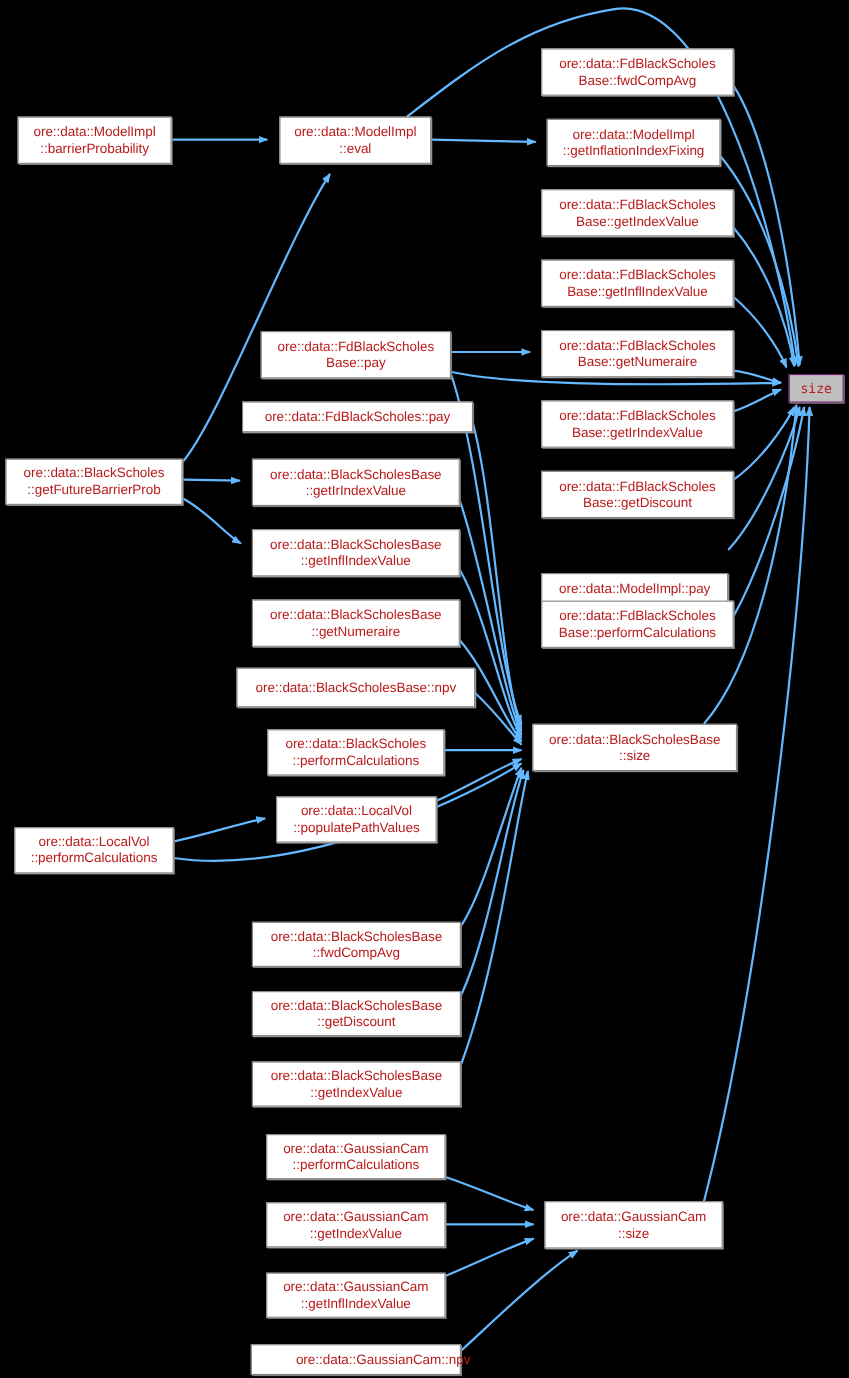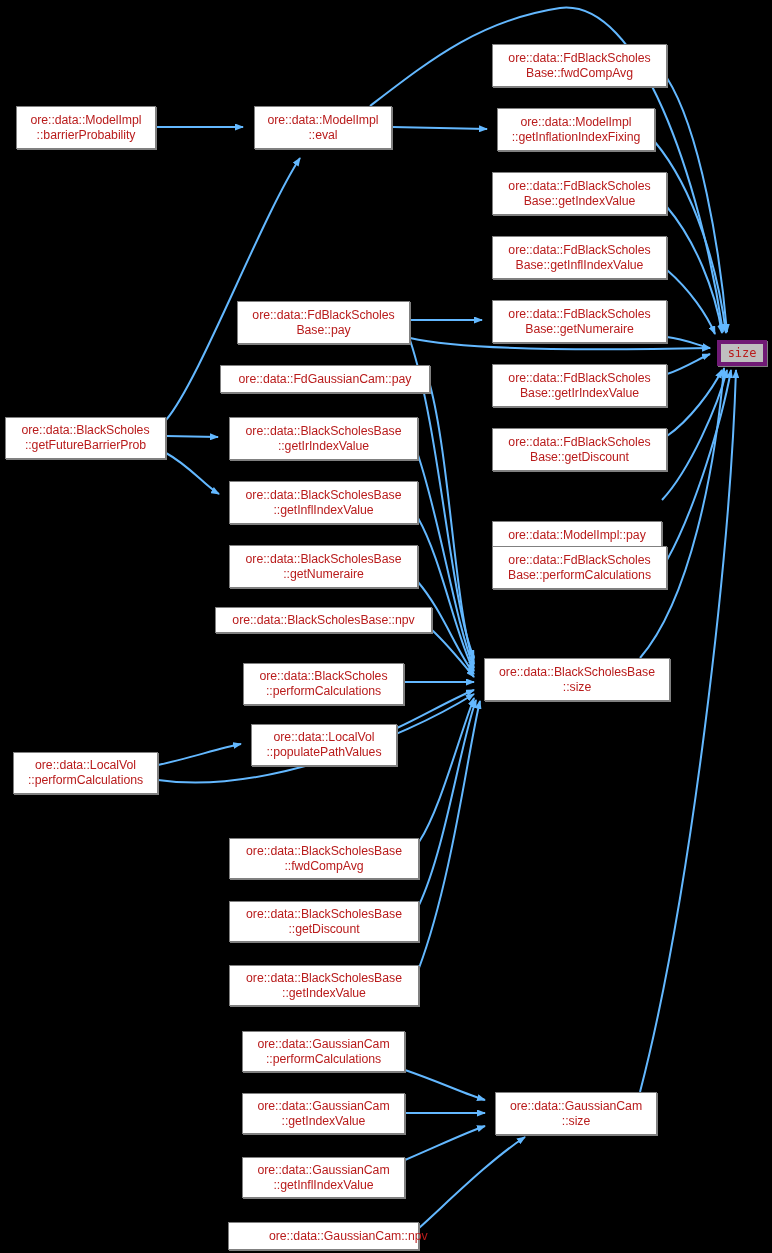--- a/index.html
+++ b/index.html
@@ -35,21 +35,21 @@
     text-align: center;
     color: #b91c1c;
     font-size: 12.3px;
     line-height: 15px;
     letter-spacing: -0.05px;
     white-space: pre-line;
     cursor: pointer;
   }
   .node.current {
     background: #bfbfbf;
-    border: 4px solid #701a75;
+    border: 1px solid #701a75;
     font-family: "DejaVu Sans Mono", monospace;
     font-size: 12px;
   }
   .node-label {
     display: block;
     width: 100%;
     padding: 0 2px;
   }
 </style>
 </head>
@@ -119,30 +119,30 @@
       <div class="node" style="left: 492px; top: 364px; width: 175px; height: 43px;"><span class="node-label">ore::data::FdBlackScholes
 Base::getIrIndexValue</span></div>
       <div class="node" style="left: 492px; top: 428px; width: 175px; height: 43px;"><span class="node-label">ore::data::FdBlackScholes
 Base::getDiscount</span></div>
       <div class="node" style="left: 492px; top: 493px; width: 170px; height: 28px; margin-top: 28px;"><span class="node-label">ore::data::ModelImpl::pay</span></div>
       <div class="node" style="left: 492px; top: 546px; width: 175px; height: 43px;"><span class="node-label">ore::data::FdBlackScholes
 Base::performCalculations</span></div>
       <div class="node current" style="left: 717px; top: 340px; width: 50px; height: 26px;"><span class="node-label">size</span></div>
       <div class="node" style="left: 237px; top: 301px; width: 173px; height: 43px;"><span class="node-label">ore::data::FdBlackScholes
 Base::pay</span></div>
-      <div class="node" style="left: 220px; top: 365px; width: 210px; height: 28px;"><span class="node-label">ore::data::FdGaussianCam::pay</span></div>
+      <div class="node" style="left: 220px; top: 365px; width: 210px; height: 28px;"><span class="node-label">ore::data::FdBlackScholes::pay</span></div>
       <div class="node" style="left: 5px; top: 417px; width: 161px; height: 42px;"><span class="node-label">ore::data::BlackScholes
 ::getFutureBarrierProb</span></div>
       <div class="node" style="left: 229px; top: 417px; width: 189px; height: 43px;"><span class="node-label">ore::data::BlackScholesBase
 ::getIrIndexValue</span></div>
       <div class="node" style="left: 229px; top: 481px; width: 189px; height: 43px;"><span class="node-label">ore::data::BlackScholesBase
 ::getInflIndexValue</span></div>
       <div class="node" style="left: 229px; top: 545px; width: 189px; height: 43px;"><span class="node-label">ore::data::BlackScholesBase
 ::getNumeraire</span></div>
-      <div class="node" style="left: 215px; top: 607px; width: 217px; height: 26px; text-align: center;"><span class="node-label">ore::data::BlackScholesBase::npv</span></div>
+      <div class="node" style="left: 215px; top: 607px; width: 217px; height: 36px; text-align: center;"><span class="node-label">ore::data::BlackScholesBase::npv</span></div>
       <div class="node" style="left: 243px; top: 663px; width: 161px; height: 42px;"><span class="node-label">ore::data::BlackScholes
 ::performCalculations</span></div>
       <div class="node" style="left: 484px; top: 658px; width: 186px; height: 43px;"><span class="node-label">ore::data::BlackScholesBase
 ::size</span></div>
       <div class="node" style="left: 251px; top: 724px; width: 146px; height: 42px;"><span class="node-label">ore::data::LocalVol
 ::populatePathValues</span></div>
       <div class="node" style="left: 13px; top: 752px; width: 145px; height: 42px;"><span class="node-label">ore::data::LocalVol
 ::performCalculations</span></div>
       <div class="node" style="left: 229px; top: 838px; width: 190px; height: 41px;"><span class="node-label">ore::data::BlackScholesBase
 ::fwdCompAvg</span></div>

